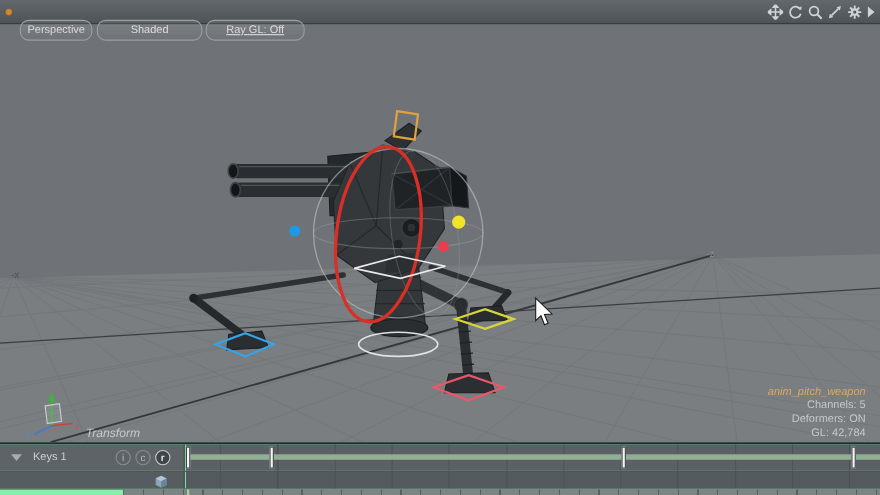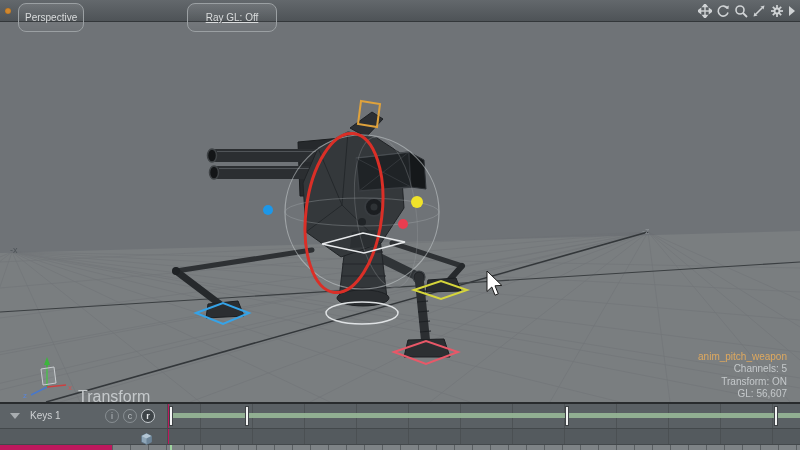--- a/index.html
+++ b/index.html
@@ -4,41 +4,41 @@
 <style>
   html,body{margin:0;padding:0;background:#333;}
   *{box-sizing:border-box;font-family:"Liberation Sans",sans-serif;-webkit-user-select:none;user-select:none;}
   #app{position:relative;width:800px;height:450px;overflow:hidden;background:#6f7377;}
 
   
   #titlebar{position:absolute;left:0;top:0;width:800px;height:22px;
     background:linear-gradient(#63686c,#4e5357);border-bottom:1px solid #33373a;z-index:30;}
   .status-dot{position:absolute;left:5px;top:8px;width:6px;height:6px;border-radius:50%;
     background:#d2882e;box-shadow:inset 0 0 1px #7a4c12;}
-  .tb-btn{position:absolute;top:3px;height:29px;border:1px solid #9ba0a3;border-radius:8px;
+  .tb-btn{position:absolute;top:18px;height:19px;border:1px solid #9ba0a3;border-radius:8px;
     color:#dadcdd;font-size:10px;line-height:13px;
     background:linear-gradient(rgba(255,255,255,.10),rgba(255,255,255,0));}
   #btn-persp{left:18px;width:66px;}
   #btn-shaded{left:88px;width:96px;}
   #btn-raygl{left:187px;width:90px;text-decoration:underline;}
   .tb-icons{position:absolute;right:4px;top:2px;height:18px;display:flex;align-items:center;gap:4px;}
   .tb-icons svg{display:block;}
 
   
   #viewport{position:absolute;left:0;top:22px;width:800px;height:380px;}
   #scene{position:absolute;left:0;top:0;}
   .vp-text{position:absolute;color:#c5c9cb;pointer-events:none;}
-  #tool-label{left:78px;top:366px;font-size:16px;}
+  #tool-label{left:78px;top:366px;font-size:11px;font-style:italic;}
   #info-block{right:13px;top:329px;text-align:right;font-size:10px;line-height:12.4px;}
-  #info-item{color:#dfa95e;}
+  #info-item{color:#dfa95e;font-style:italic;}
   #scale-bar{position:absolute;right:12px;top:381px;width:48px;height:2px;background:#e8eaec;}
   #scale-text{position:absolute;right:14px;top:384px;font-size:10px;color:#d3d6d8;}
 
   
-  #timeline{position:absolute;left:0;top:402px;width:800px;height:48px;background:#be185d;
+  #timeline{position:absolute;left:0;top:402px;width:800px;height:48px;background:#86efac;
     border-top:2px solid #282b2d;z-index:30;}
   #tl-row1{position:absolute;left:0;top:0;width:800px;height:25px;border-bottom:1px solid #43484b;}
   #tl-row1-left{position:absolute;left:0;top:0;width:168px;height:24px;background:#5d6367;
     border-right:1px solid #494e51;}
   .disc-tri{position:absolute;left:10px;top:9px;width:0;height:0;
     border-left:5px solid transparent;border-right:5px solid transparent;border-top:6px solid #a8adb0;}
   #tl-label{position:absolute;left:30px;top:6px;font-size:10px;color:#ced1d3;}
   .ch-btns{position:absolute;right:12px;top:5px;display:flex;gap:4px;}
   .ch-btn{width:14px;height:14px;border-radius:50%;border:1px solid rgba(170,176,180,.55);
     color:#b9bec1;font-size:9px;line-height:12px;text-align:center;background:transparent;padding:0;}
@@ -61,20 +61,21 @@
   #ruler-playhead{position:absolute;left:58px;top:0;width:2px;height:7px;background:#9fd49f;}
 </style>
 </head>
 <body>
 
 <div id="app">
 
   <div id="titlebar">
     <div class="status-dot"></div>
     <button class="tb-btn" id="btn-persp">Perspective</button>
+    <button class="tb-btn" id="btn-shaded">Shaded</button>
     <button class="tb-btn" id="btn-raygl">Ray GL: Off</button>
     <div class="tb-icons">
       <span>
           <svg width="14" height="14" viewBox="0 0 14 14">
             <g stroke="#d0d3d5" stroke-width="1.4" fill="#d0d3d5">
               <line x1="7" y1="2" x2="7" y2="12"></line>
               <line x1="2" y1="7" x2="12" y2="7"></line>
               <path d="M7 0l2 2.6H5z"></path>
               <path d="M7 14l2-2.6H5z"></path>
               <path d="M0 7l2.6-2v4z"></path>
@@ -263,22 +264,22 @@
         <text x="23" y="398" font-size="8" fill="#5a86d8">z</text>
       </g>
 
       <polygon points="487,271 487,291.5 491.8,287 495,295.2 498.3,293.8 495,285.8 501.8,285.4" fill="#ffffff" stroke="#1a1a1a" stroke-width="1"></polygon>
     </svg>
 
     <div class="vp-text" id="tool-label">Transform</div>
     <div class="vp-text" id="info-block">
       <div id="info-item">anim_pitch_weapon</div>
       <div>Channels: 5</div>
-      <div>Transform: ON</div>
-      <div>GL: 56,607</div>
+      <div>Deformers: ON</div>
+      <div>GL: 42,784</div>
     </div>
     <div id="scale-bar"></div>
     <div class="vp-text" id="scale-text">200 mm</div>
   </div>
 
   <div id="timeline">
     <div id="tl-row1">
       <div id="tl-row1-left">
         <div class="disc-tri"></div>
         <span id="tl-label">Keys 1</span>

